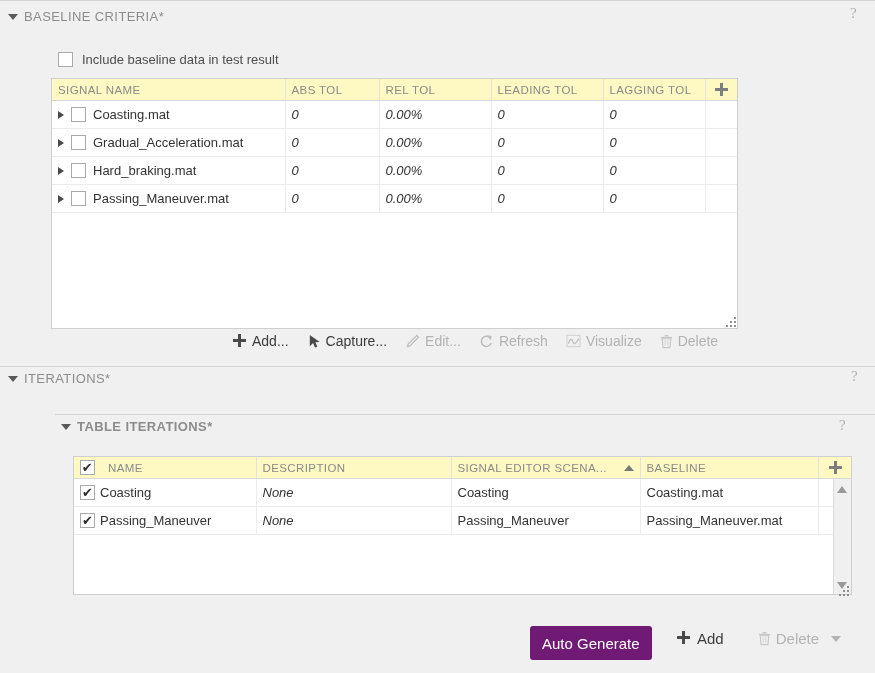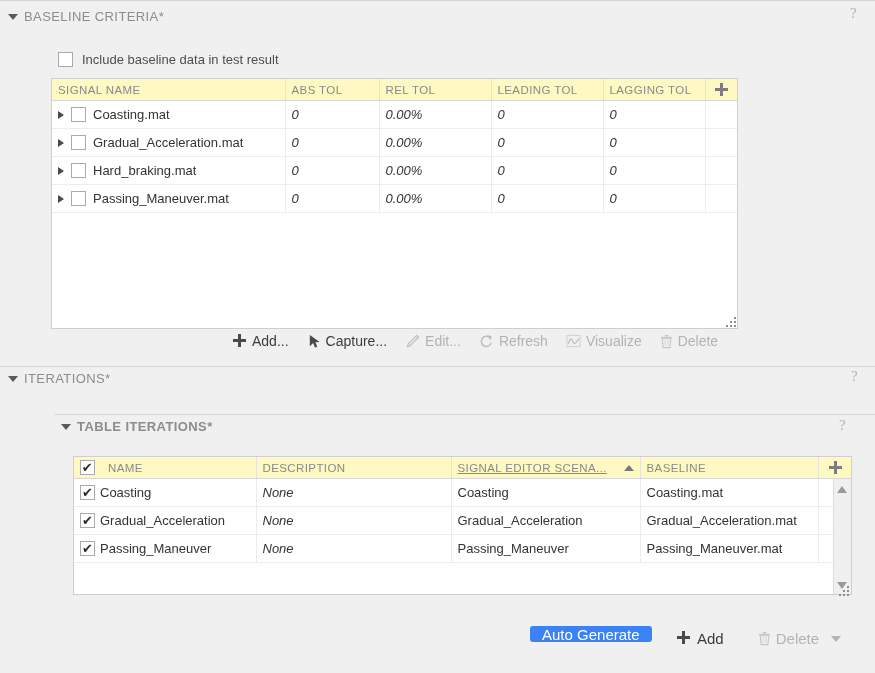--- a/index.html
+++ b/index.html
@@ -206,28 +206,28 @@
   .ic-pencil { width: 15px; height: 15px; }
   
   .ic-refresh { width: 15px; height: 15px; }
   
   .ic-vis { width: 15px; height: 14px; }
   
   .ic-trash { width: 13px; height: 15px; }
 
   .auto-gen {
     position: absolute;
-    background: #3b82f6;
+    background: #701a75;
     color: #ffffff;
     border: none;
     border-radius: 3px;
     font-family: "Liberation Sans", sans-serif;
     font-size: 15px;
     padding: 0 12px;
-    height: 16px;
+    height: 34px;
     cursor: pointer;
   }
   .caret-dn {
     display: inline-block;
     width: 0; height: 0;
     border-left: 5px solid transparent;
     border-right: 5px solid transparent;
     border-top: 6px solid #b3b3b3;
     margin-left: 7px;
     vertical-align: middle;
@@ -419,21 +419,21 @@
     <thead>
       <tr>
         <th>
           <span style="display:flex;align-items:center;gap:13px;">
             <span class="cbx checked"></span>
             <span>NAME</span>
           </span>
         </th>
         <th>DESCRIPTION</th>
         <th>
-          <span style="display:flex;align-items:center;justify-content:space-between;text-decoration:underline;">
+          <span style="display:flex;align-items:center;justify-content:space-between;">
             <span>SIGNAL EDITOR SCENA...</span>
             <span class="sort-asc"></span>
           </span>
         </th>
         <th>BASELINE</th>
         <th class="plus-col">
           <span class="plus-ic"></span>
         </th>
       </tr>
     </thead>
@@ -441,32 +441,20 @@
       <tr>
         <td>
           <span style="display:flex;align-items:center;gap:5px;">
             <span class="cbx checked"></span>
             <span>Coasting</span>
           </span>
         </td>
         <td class="none">None</td>
         <td>Coasting</td>
         <td>Coasting.mat</td>
-        <td class="last"></td>
-      </tr>
-      <tr>
-        <td>
-          <span style="display:flex;align-items:center;gap:5px;">
-            <span class="cbx checked"></span>
-            <span>Gradual_Acceleration</span>
-          </span>
-        </td>
-        <td class="none">None</td>
-        <td>Gradual_Acceleration</td>
-        <td>Gradual_Acceleration.mat</td>
         <td class="last"></td>
       </tr>
       <tr>
         <td>
           <span style="display:flex;align-items:center;gap:5px;">
             <span class="cbx checked"></span>
             <span>Passing_Maneuver</span>
           </span>
         </td>
         <td class="none">None</td>

